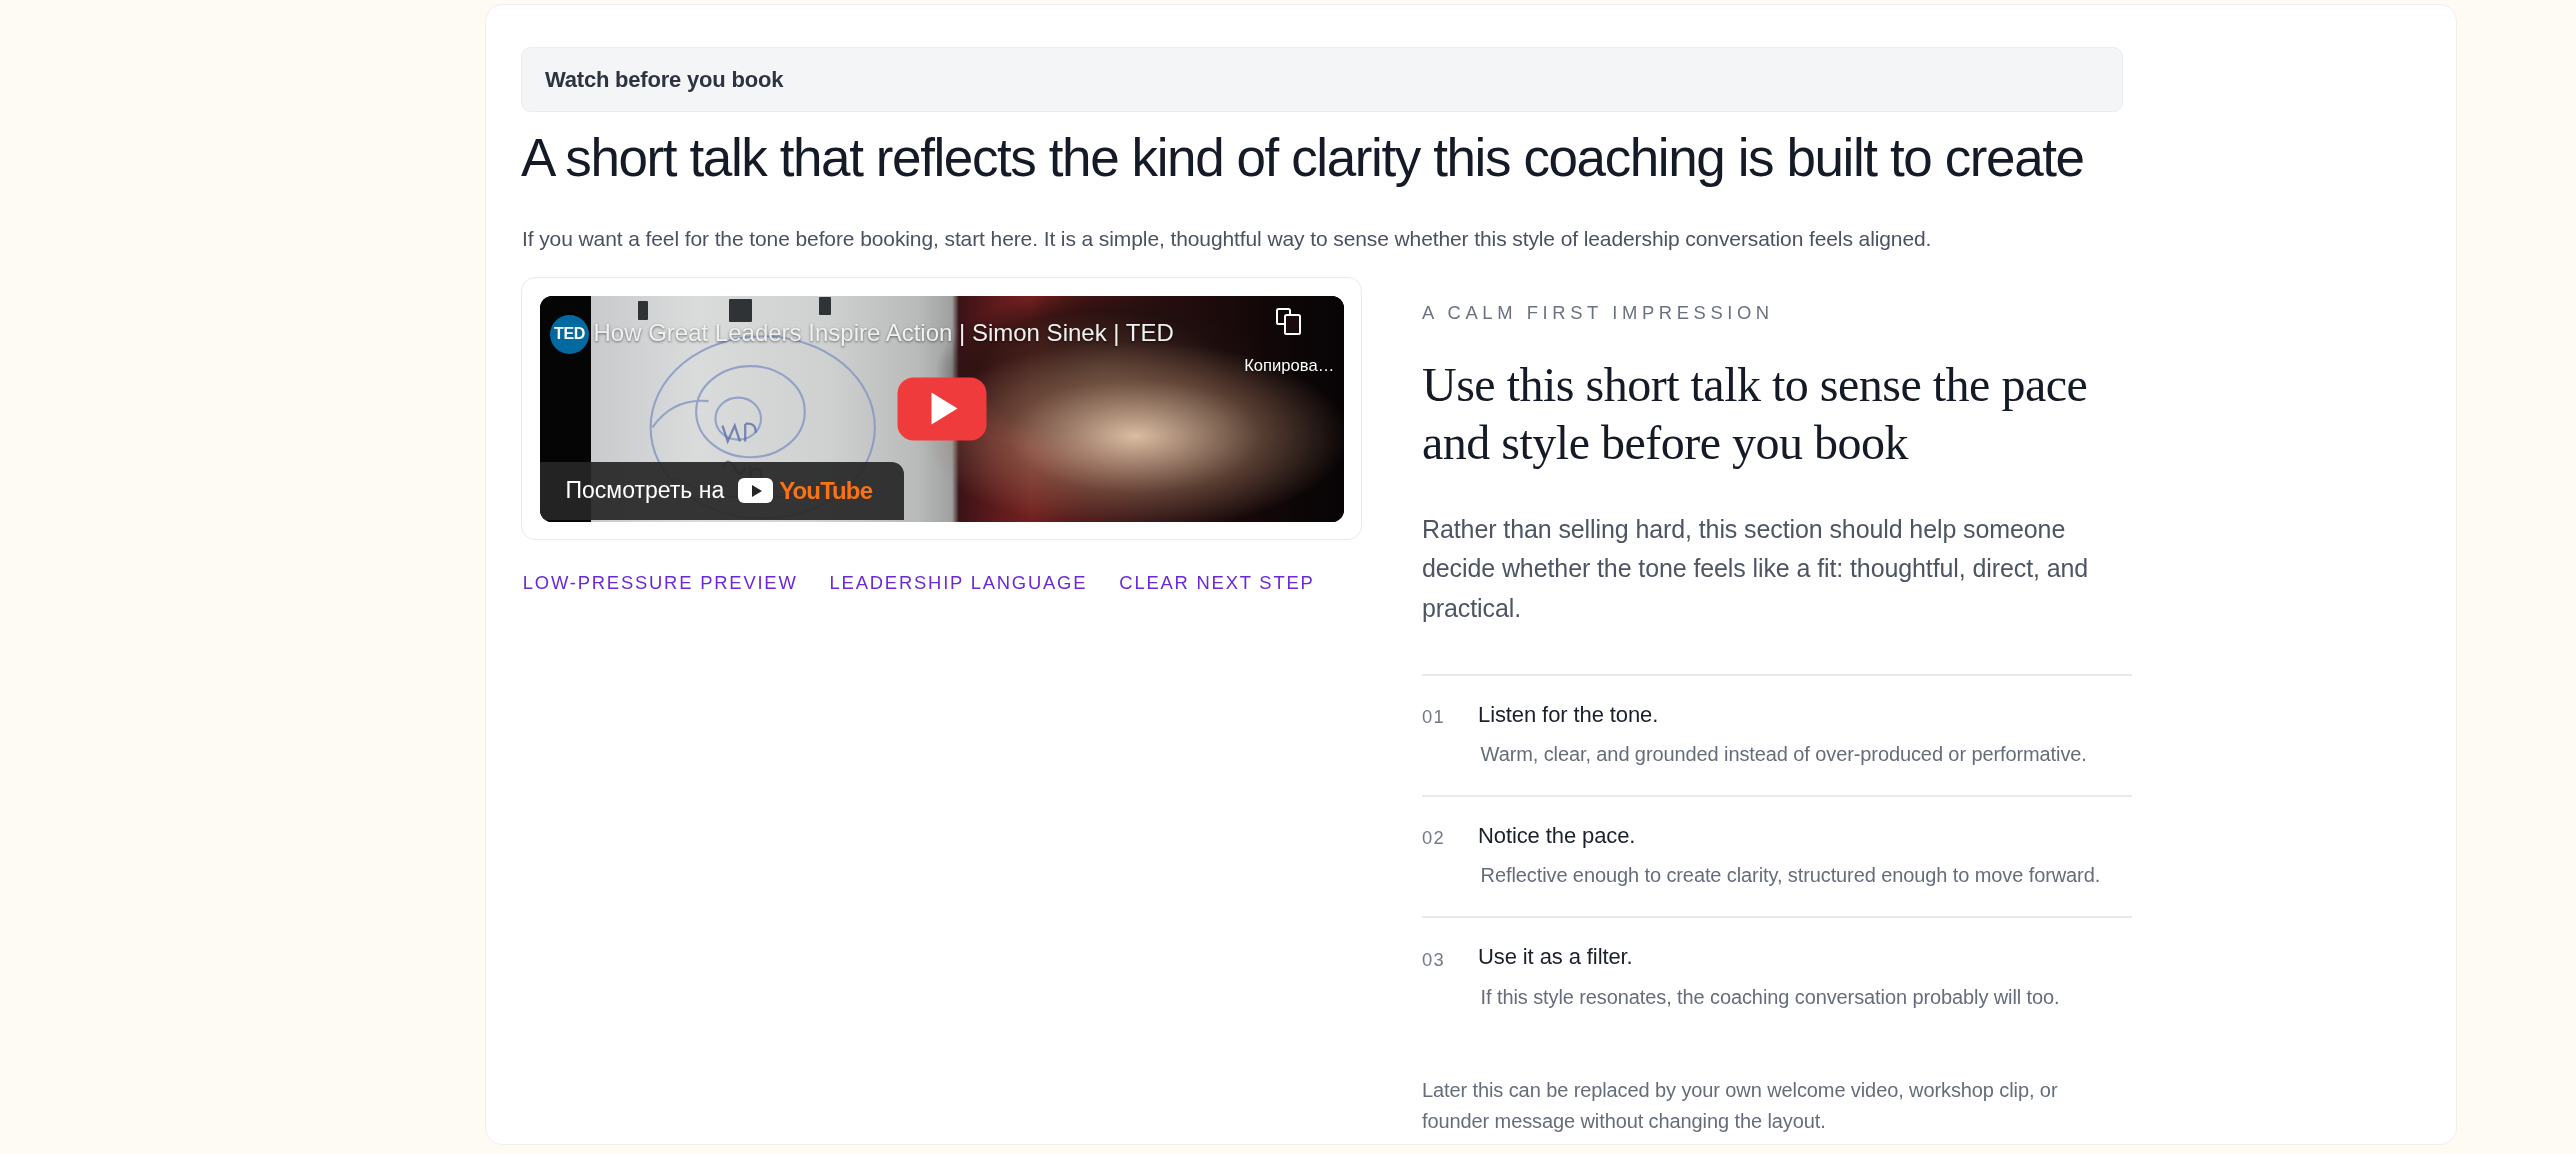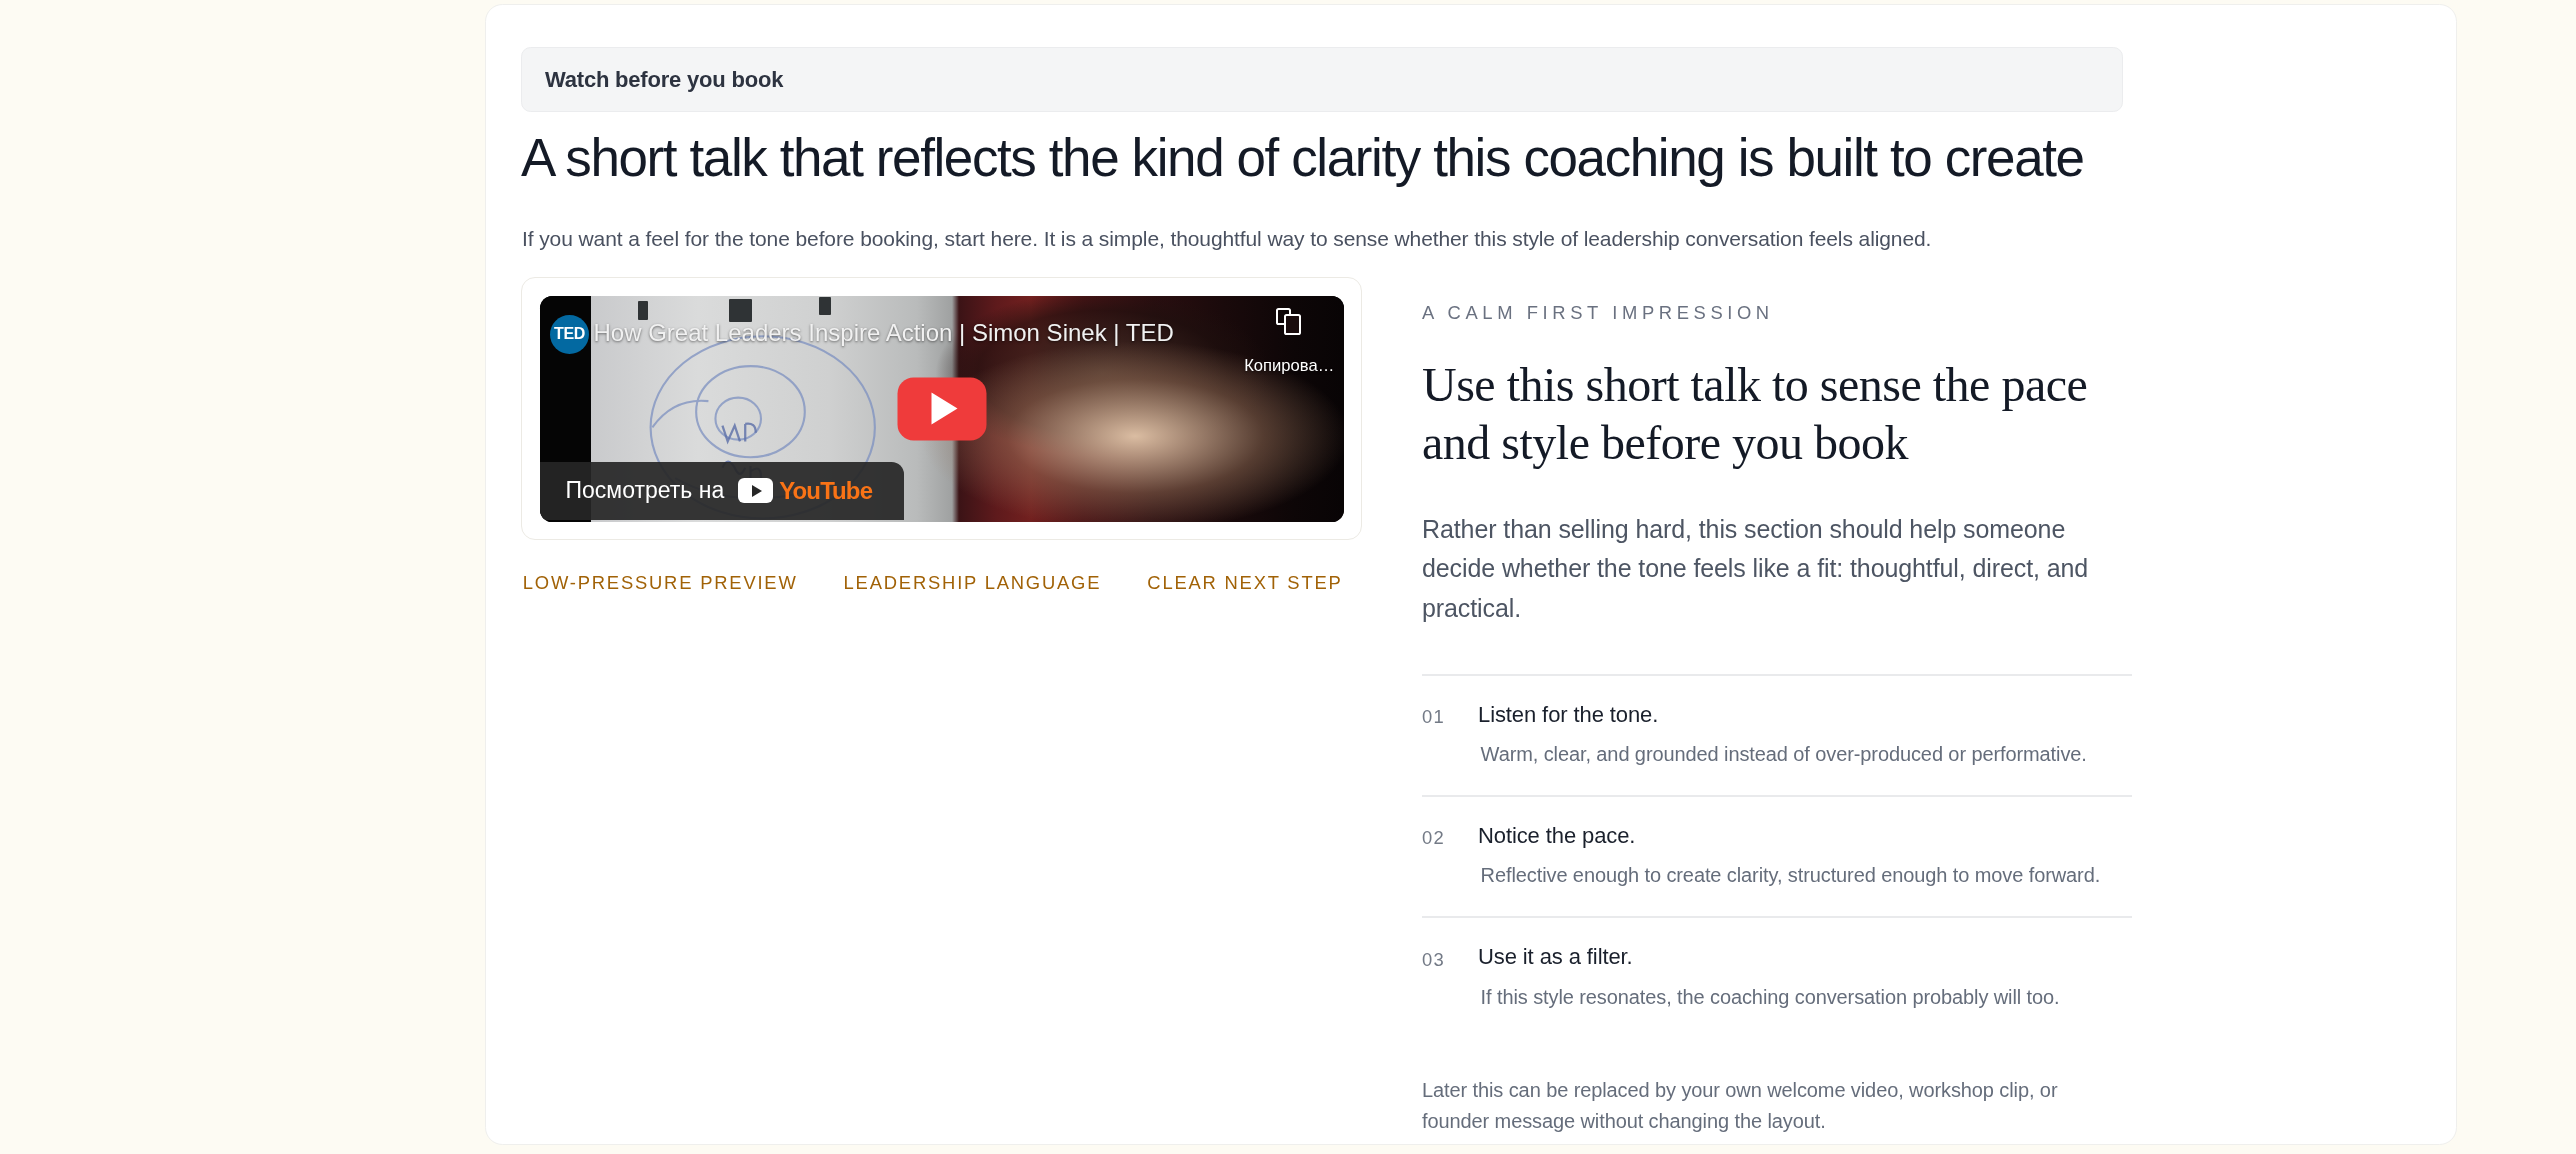--- a/index.html
+++ b/index.html
@@ -219,24 +219,24 @@
     width:0;height:0;border-left:10.5px solid #262626;
     border-top:6.1px solid transparent;border-bottom:6.1px solid transparent;
     margin-left:2.6px; display:block;
   }
   .yt-word { font-size:24px; font-weight:bold; color:#f97316; letter-spacing:-0.9px; }
 
   .tags {
     margin-top: 32px;
     margin-left: 1.8px;
     display: flex;
-    gap: 46px;
+    gap: 32px;
     font-size: 18.4px;
     letter-spacing: 1.8px;
-    color: #a16207;
+    color: #6d28d9;
     align-items: center;
   }
 
   
   .right-col { width: 710px; flex: 0 0 710px; padding-top: 24.5px; }
 
   .eyebrow {
     font-size: 18.4px;
     letter-spacing: 4.6px;
     color: #6a7180;

